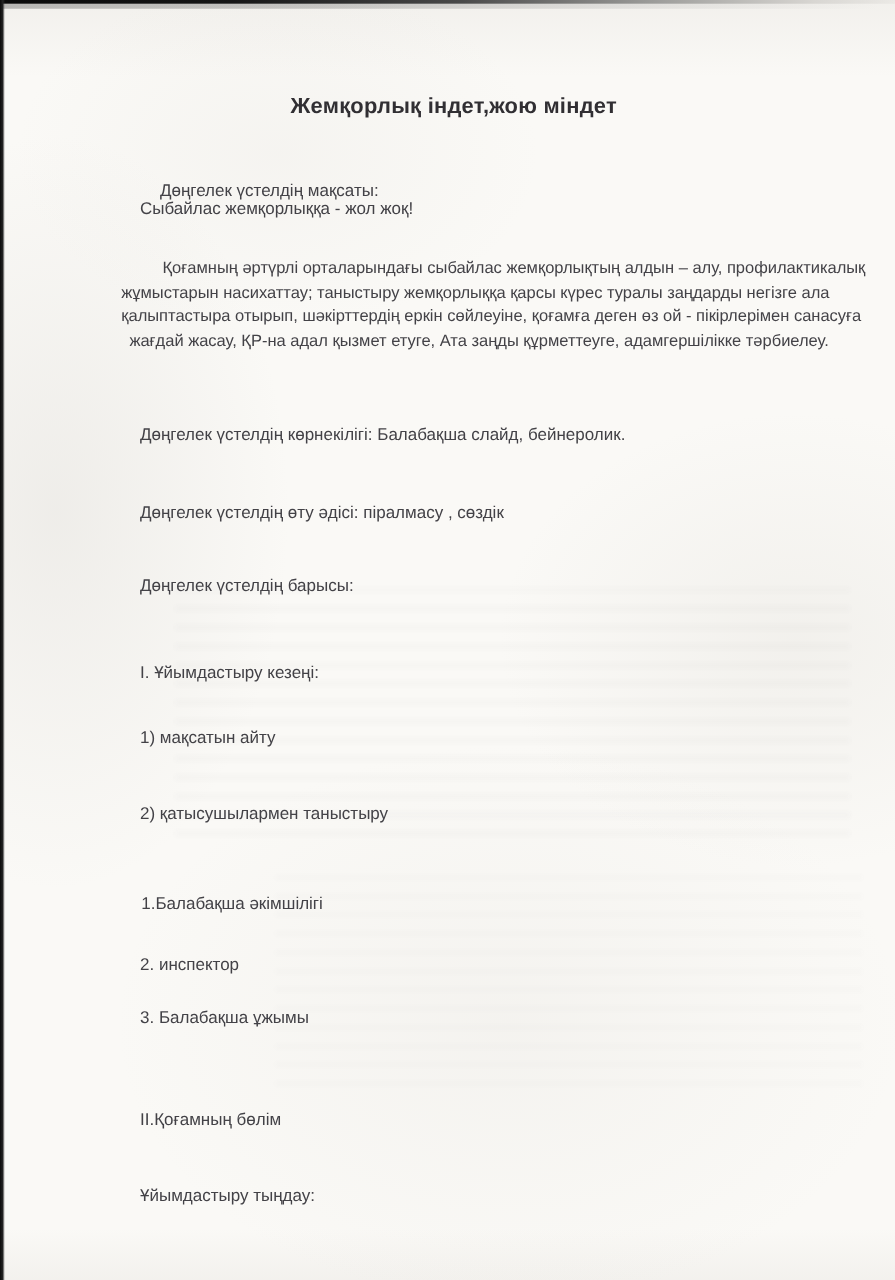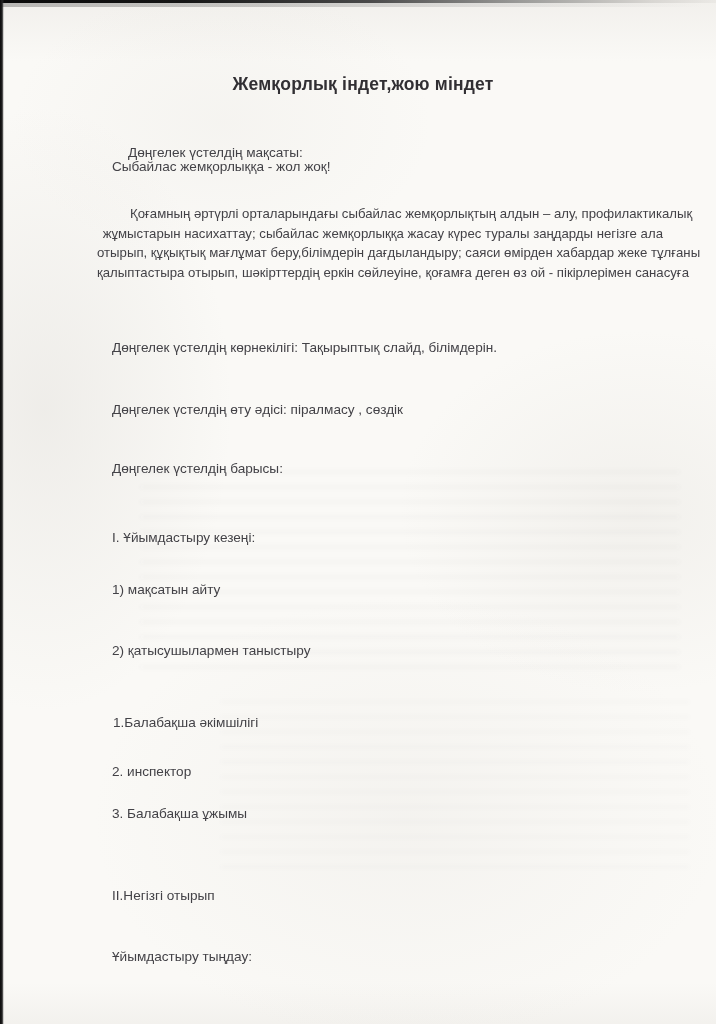--- a/index.html
+++ b/index.html
@@ -90,40 +90,40 @@
   <div class="bleed bleed-b"></div>
 
   <div class="doc-title">Жемқорлық індет,жою міндет</div>
 
   <div class="line y-slogan">Сыбайлас жемқорлыққа - жол жоқ!</div>
 
   <div class="line y-goal">Дөңгелек үстелдің мақсаты:</div>
 
   <div class="para">
     <div class="pline indent">Қоғамның әртүрлі орталарындағы сыбайлас жемқорлықтың алдын – алу, профилактикалық</div>
-    <div class="pline">жұмыстарын насихаттау; сыбайлас жемқорлыққа жасау күрес туралы заңдарды негізге ала</div>
-    <div class="pline">отырып, құқықтық мағлұмат беру,білімдерін дағдыландыру; саяси өмірден хабардар жеке тұлғаны</div>
+    <div class="pline">жұмыстарын насихаттау; таныстыру жемқорлыққа қарсы күрес туралы заңдарды негізге ала</div>
     <div class="pline">қалыптастыра отырып, шәкірттердің еркін сөйлеуіне, қоғамға деген өз ой - пікірлерімен санасуға</div>
+    <div class="pline">жағдай жасау, ҚР-на адал қызмет етуге, Ата заңды құрметтеуге, адамгершілікке тәрбиелеу.</div>
   </div>
 
-  <div class="line y-visuals">Дөңгелек үстелдің көрнекілігі: Тақырыптық слайд, білімдерін.</div>
+  <div class="line y-visuals">Дөңгелек үстелдің көрнекілігі: Балабақша слайд, бейнеролик.</div>
 
   <div class="line y-method">Дөңгелек үстелдің өту әдісі: піралмасу , сөздік</div>
 
   <div class="line y-agenda">Дөңгелек үстелдің барысы:</div>
 
   <div class="line y-stage1">I. Ұйымдастыру кезеңі:</div>
 
   <div class="line y-item1">1) мақсатын айту</div>
   <div class="line y-item2">2) қатысушылармен таныстыру</div>
 
   <div class="line y-part1">1.Балабақша әкімшілігі</div>
   <div class="line y-part2">2. инспектор</div>
   <div class="line y-part3">3. Балабақша ұжымы</div>
 
-  <div class="line y-stage2">II.Негізгі отырып</div>
+  <div class="line y-stage2">II.Қоғамның бөлім</div>
 
   <div class="line y-reports">Ұйымдастыру тыңдау:</div>
 
   <div class="edge-top"></div>
   <div class="edge-top-fade"></div>
   <div class="edge-left"></div>
 </div>
 
 </body></html>

